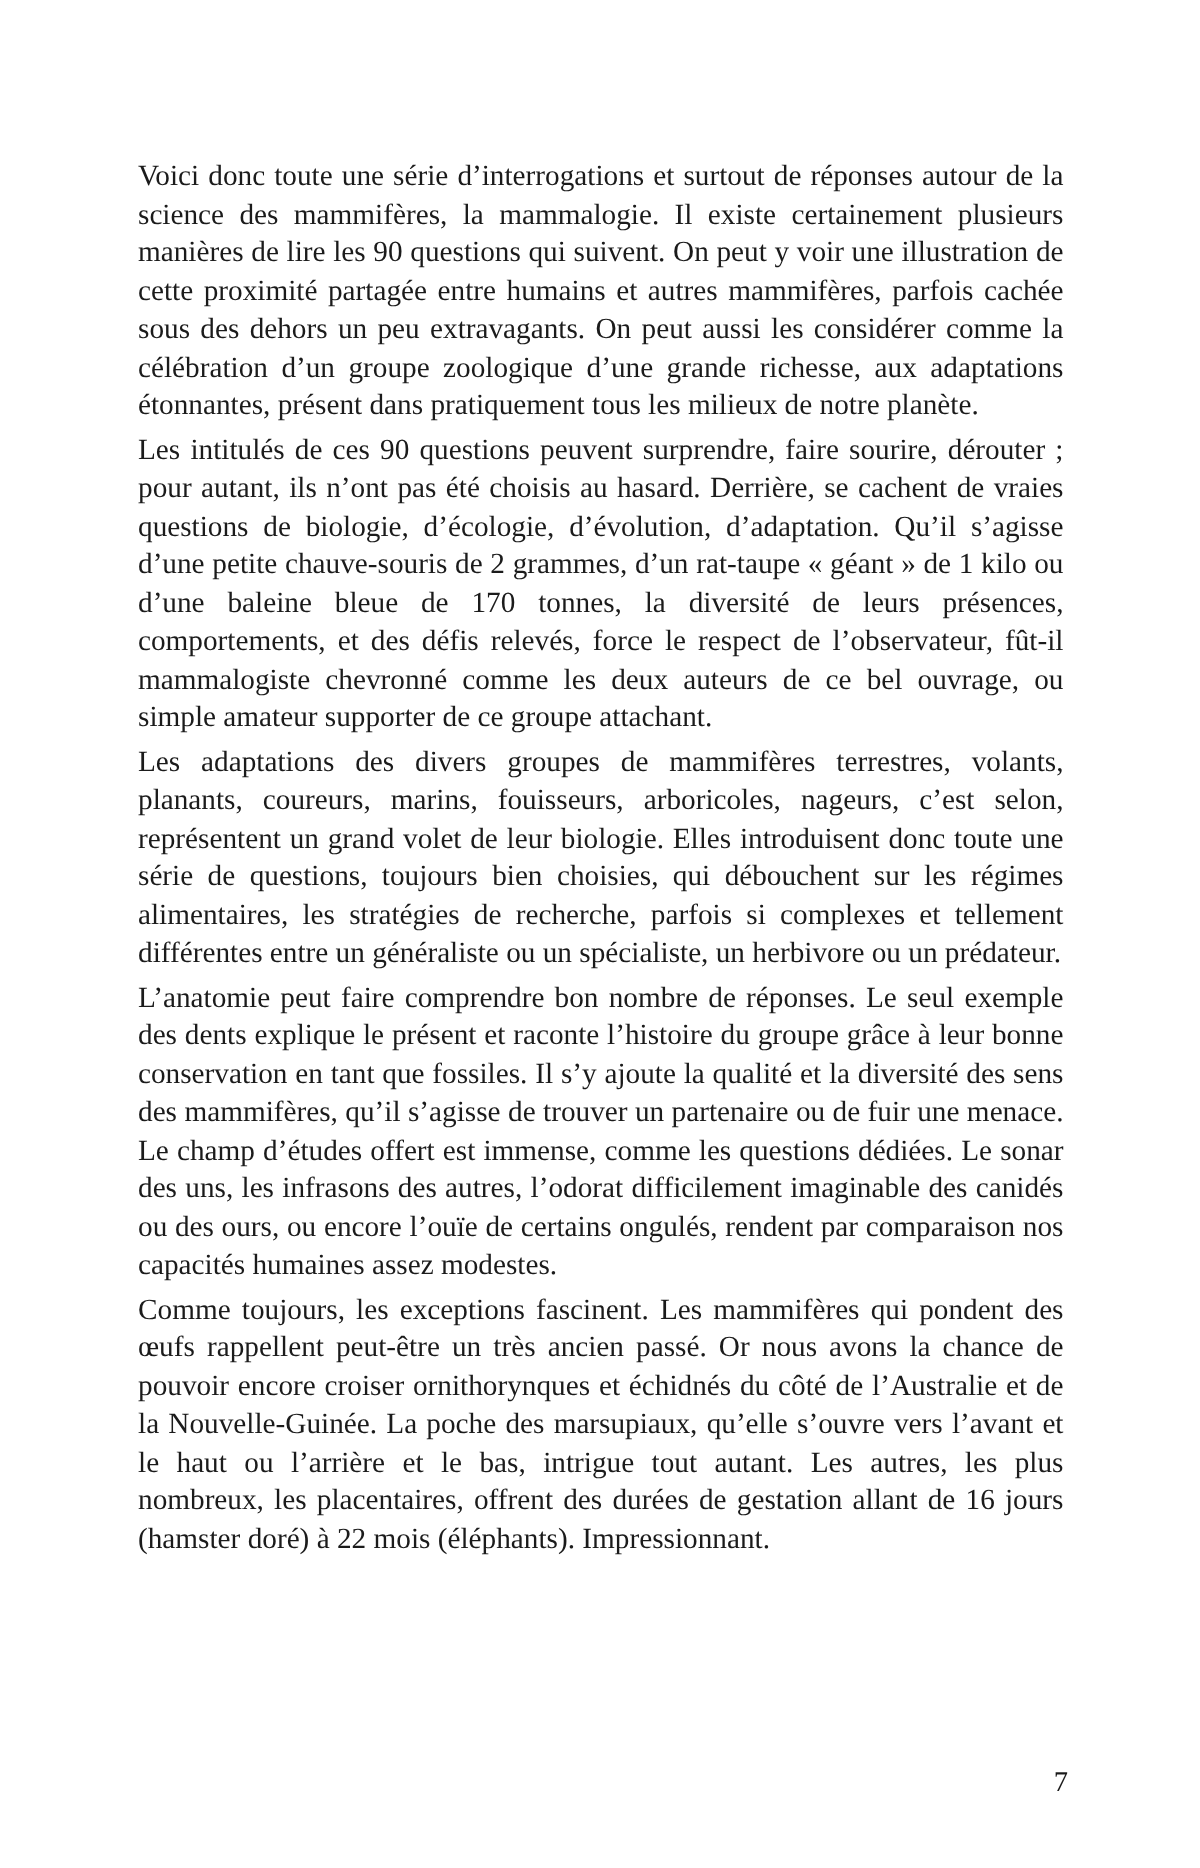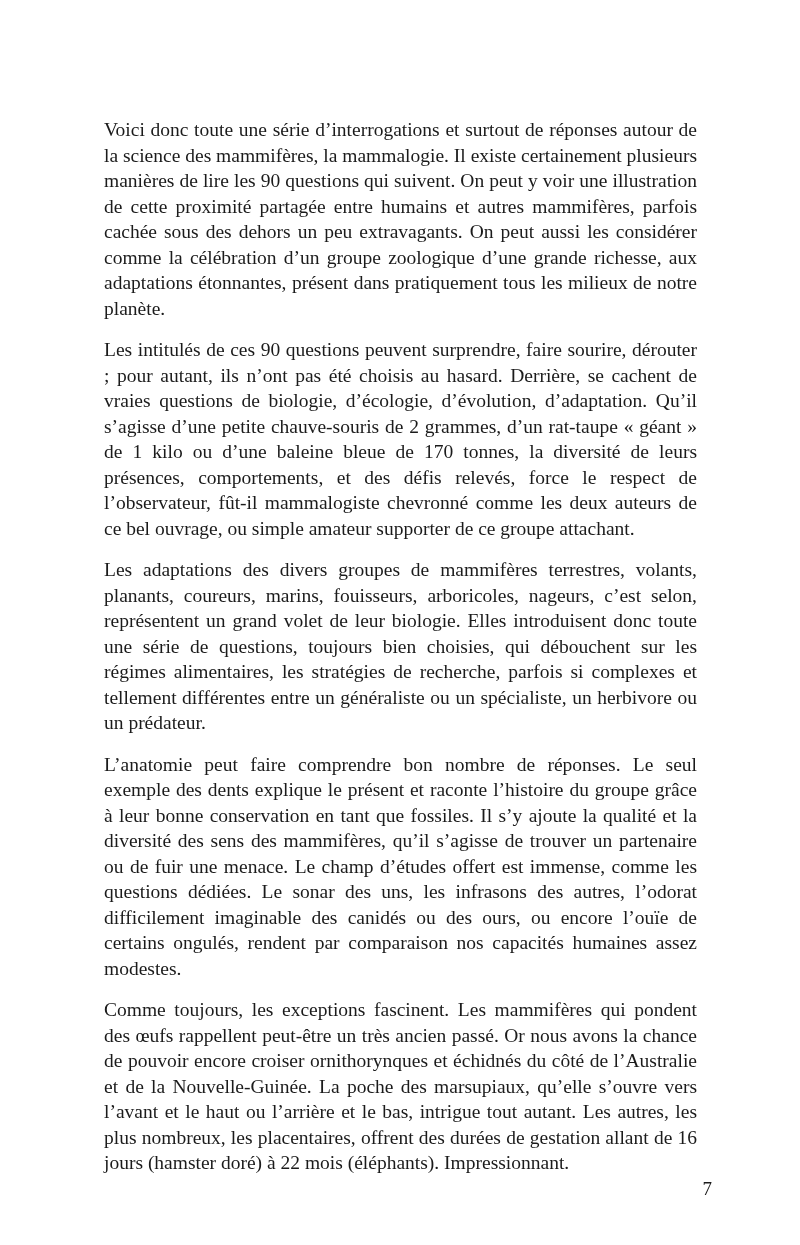--- a/index.html
+++ b/index.html
@@ -23,21 +23,21 @@
     font-family: "Liberation Serif", "DejaVu Serif", serif;
     font-size: 19.5px;
     line-height: 25.5px;
     color: #1b1b1b;
     text-align: justify;
     text-justify: inter-word;
     hyphens: auto;
     -webkit-hyphens: auto;
   }
   .text-block p {
-    margin: 16px;
+    margin: 4px;
     padding: 0;
     text-indent: 0;
   }
   .page-number {
     position: absolute;
     right: 88px;
     bottom: 45px;
     font-family: "Liberation Serif", "DejaVu Serif", serif;
     font-size: 19px;
     color: #1b1b1b;

